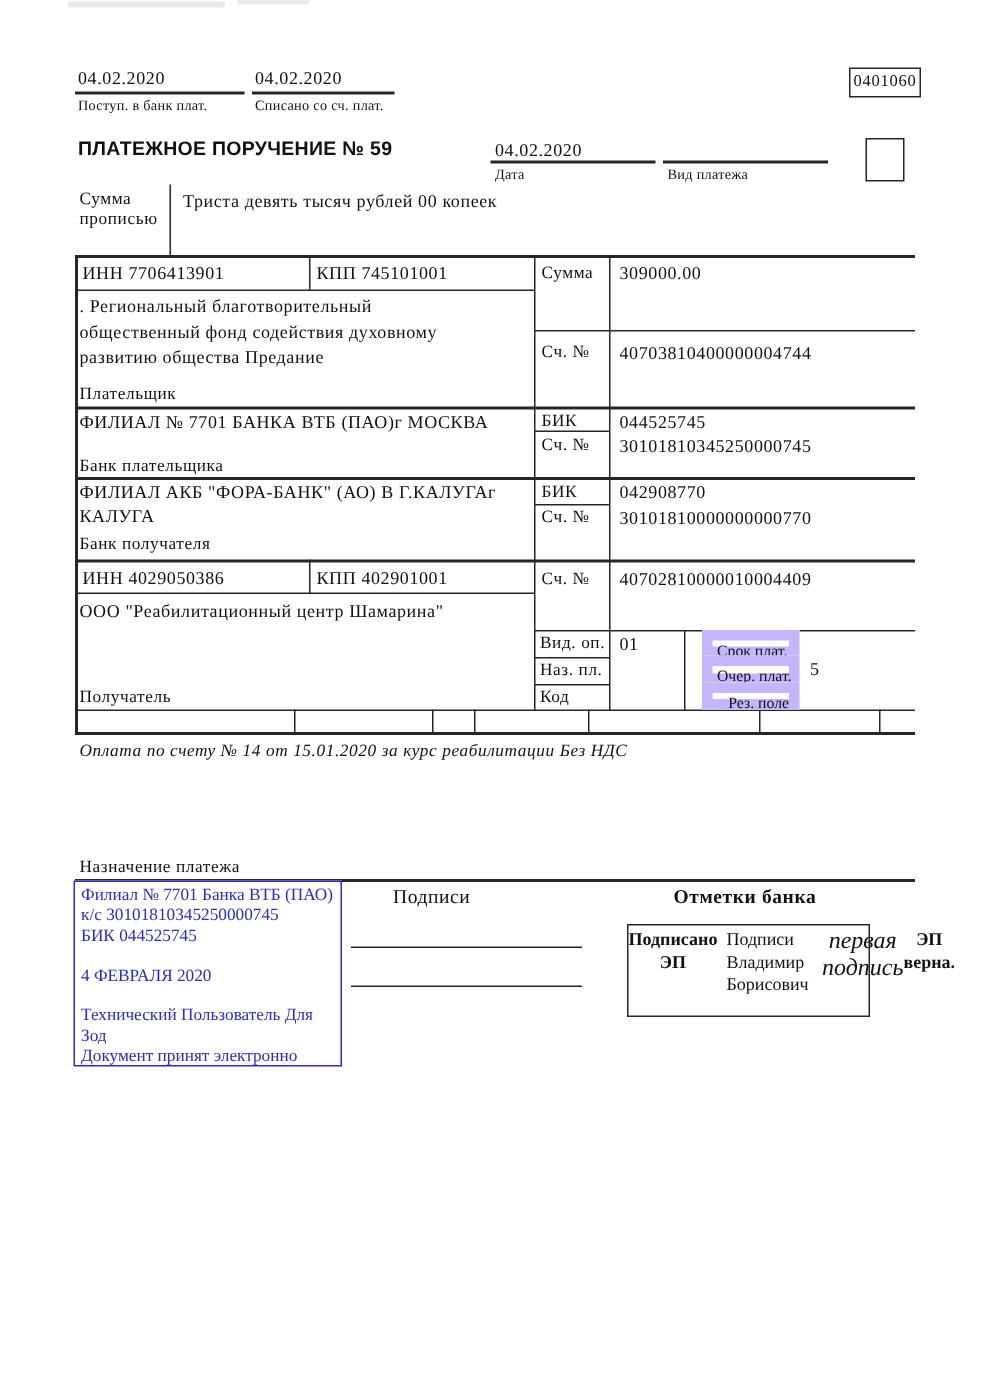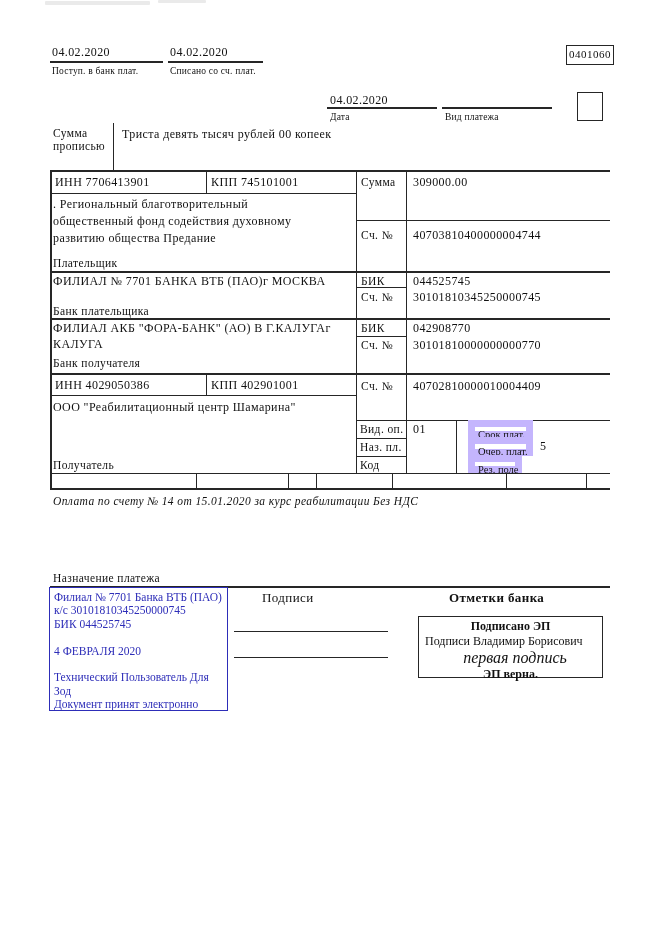--- a/index.html
+++ b/index.html
@@ -17,23 +17,23 @@
   .vl2 { position:absolute; background:#262626; width:2px; }
   .box { position:absolute; border:1.5px solid #262626; background:#fff; box-sizing:border-box; }
   .cellbox { position:absolute; border:7px solid #c4b5fd; background:#fff; box-sizing:border-box; font-size:10.5px; padding:2px 0 0 3px; white-space:nowrap; }
   .bluebox {
     position:absolute; left:49px; top:587px; width:179px; height:124px;
     border:1.5px solid #2d2db8; background:#fff; box-sizing:border-box;
     color:#2d2db8; font-size:11.5px; padding:3px 4px;
   }
   .bluebox div { height:13.4px; white-space:nowrap; overflow:visible; }
   .stampbox {
-    position:absolute; left:418px; top:616px; width:185px; height:62px;
+    position:absolute; left:418px; top:616px; width:162px; height:62px;
     border:1.5px solid #262626; background:#fff; box-sizing:border-box;
-    font-size:12px; display:flex; flex-direction:column; justify-content:space-between; padding:2px 0 3px 0;
+    font-size:12px; display:flex; flex-direction:row; justify-content:space-between; padding:2px 0 3px 0;
   }
   .stampbox .c { text-align:center; font-weight:bold; }
   .stampbox .l { padding-left:6px; }
   .stampbox .i { padding-left:9px; font-style:italic; font-size:16px;text-align:center; }
   .artifact { position:absolute; background:#dedede; opacity:0.65; border-radius:1px; }
 </style>
 </head>
 <body>
 
 <div class="page">
@@ -46,20 +46,21 @@
   <div class="t sm" style="left:52px;top:66px;">Поступ. в банк плат.</div>
 
   <div class="t" style="left:170px;top:46px;">04.02.2020</div>
   <div class="hl2" style="left:168px;top:61px;width:95px;"></div>
   <div class="t sm" style="left:170px;top:66px;">Списано со сч. плат.</div>
 
   <div class="box" style="left:566px;top:45px;width:48px;height:20px;">
     <div style="font-size:11px;text-align:center;padding-top:2px;letter-spacing:0.5px;">0401060</div>
   </div>
 
+  <div class="t title" style="left:52px;top:92px;">ПЛАТЕЖНОЕ ПОРУЧЕНИЕ № 59</div>
   <div class="t" style="left:330px;top:94px;">04.02.2020</div>
   <div class="hl2" style="left:327px;top:107px;width:110px;"></div>
   <div class="t sm" style="left:330px;top:112px;">Дата</div>
   <div class="hl2" style="left:442px;top:107px;width:110px;"></div>
   <div class="t sm" style="left:445px;top:112px;">Вид платежа</div>
   <div class="box" style="left:577px;top:92px;width:26px;height:29px;"></div>
 
   <div class="t lb" style="left:53px;top:127px;">Сумма</div>
   <div class="t lb" style="left:53px;top:140px;">прописью</div>
   <div class="vl" style="left:113px;top:123px;height:48px;"></div>
@@ -127,21 +128,21 @@
   <div class="t" style="left:53px;top:401px;">ООО "Реабилитационный центр Шамарина"</div>
   <div class="t lb" style="left:53px;top:459px;">Получатель</div>
 
   <div class="t lb" style="left:360px;top:423px;">Вид. оп.</div>
   <div class="t" style="left:413px;top:423px;">01</div>
   <div class="cellbox" style="left:468px;top:420px;width:65px;height:18px;"><span>Срок плат.</span></div>
   <div class="t lb" style="left:360px;top:441px;">Наз. пл.</div>
   <div class="cellbox" style="left:468px;top:437px;width:65px;height:19px;"><span>Очер. плат.</span></div>
   <div class="t" style="left:540px;top:440px;">5</div>
   <div class="t lb" style="left:360px;top:459px;">Код</div>
-  <div class="cellbox" style="left:468px;top:455px;width:54px;height:18px;text-align:right;"><span>Рез. поле</span></div>
+  <div class="cellbox" style="left:468px;top:455px;width:65px;height:18px;text-align:right;"><span>Рез. поле</span></div>
 
   <div class="t lb" style="left:53px;top:495px;font-style:italic;">Оплата по счету № 14 от 15.01.2020 за курс реабилитации Без НДС</div>
   <div class="t lb" style="left:53px;top:572px;">Назначение платежа</div>
 
   <div class="hl2" style="left:50px;top:586px;width:560px;"></div>
   <div class="t" style="left:262px;top:591px;font-size:13px;">Подписи</div>
   <div class="t" style="left:449px;top:591px;font-size:13px;font-weight:bold;">Отметки банка</div>
   <div class="hl" style="left:234px;top:631px;width:154px;"></div>
   <div class="hl" style="left:234px;top:657px;width:154px;"></div>
 

